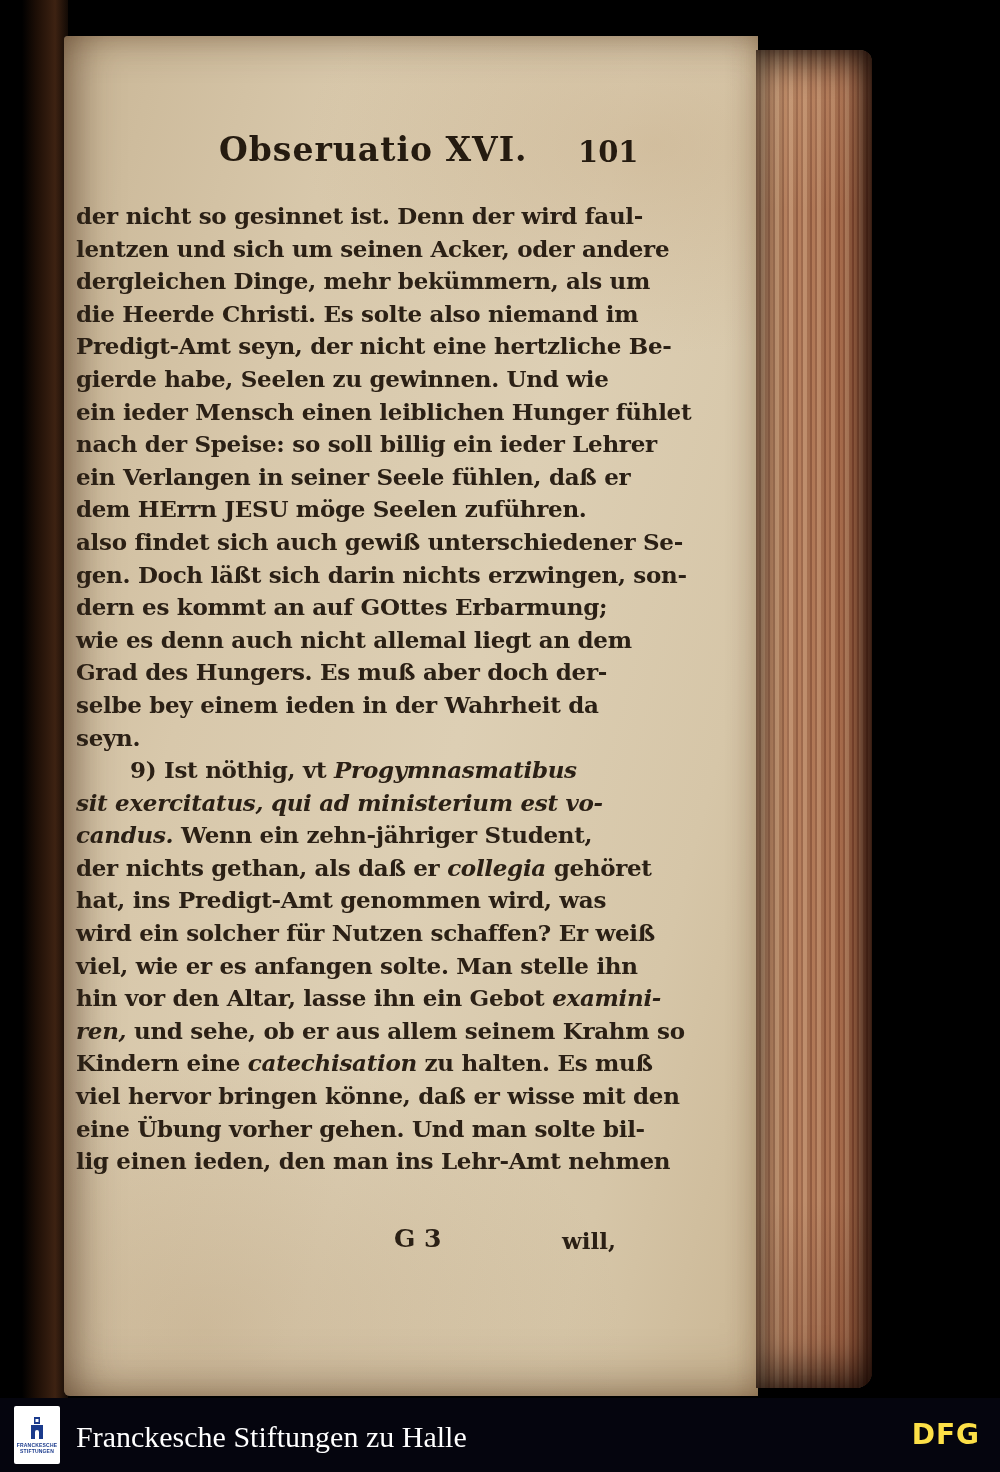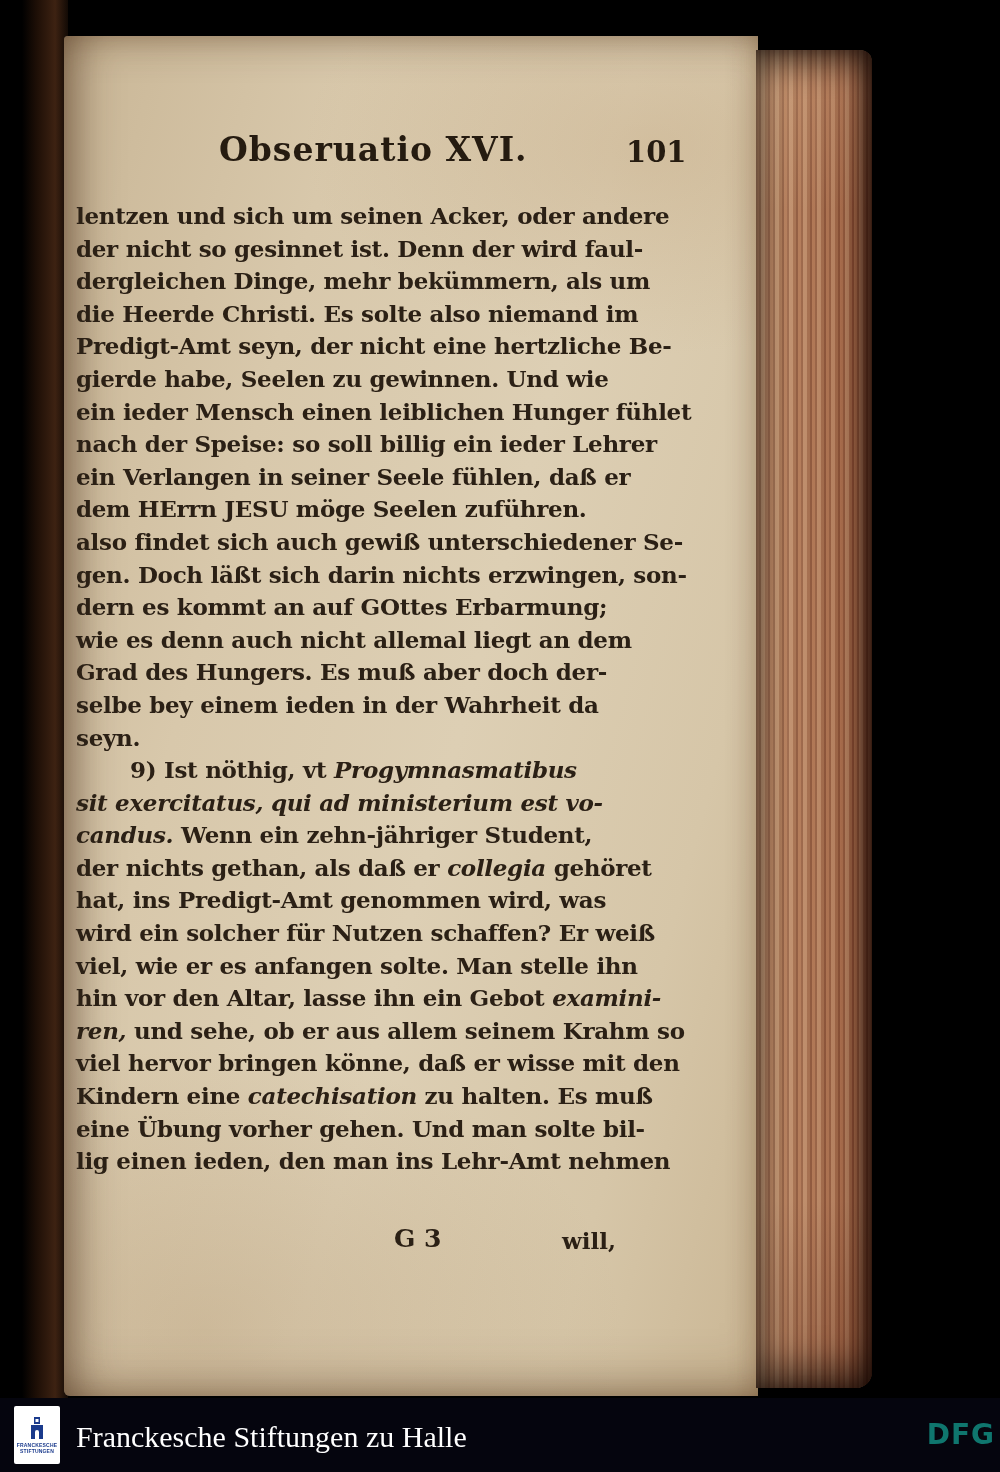--- a/index.html
+++ b/index.html
@@ -21,21 +21,21 @@
           box-shadow:
             inset 28px 0 45px -18px rgba(55,28,10,.50),
             inset -14px 0 30px -14px rgba(95,55,22,.30),
             inset 0 -34px 55px -28px rgba(80,48,18,.40),
             inset 0 26px 45px -26px rgba(80,48,18,.30);
           border-radius:4px 0 0 6px;
           color:#2b2015; }
 
   .running-title { position:absolute; left:155px; top:94px; font-size:33px; font-weight:700;
                    letter-spacing:1px; color:#251b10; }
-  .page-number  { position:absolute; left:514px; top:99px; font-size:29px; font-weight:700; color:#251b10;margin-left:48px; }
+  .page-number  { position:absolute; left:514px; top:99px; font-size:29px; font-weight:700; color:#251b10; }
 
   .body-text { position:absolute; left:12px; top:164px; width:580px;
                font-size:23px; font-weight:700; line-height:32.6px;
                letter-spacing:-0.3px; color:#2b2015; }
   .body-text .line { white-space:nowrap; }
   .body-text .line.indent { text-indent:54px; }
   .body-text .antiqua { font-style:italic; font-weight:600; }
 
   .signature { position:absolute; left:286px; top:1188px; font-size:25px; font-weight:700;margin-left:44px; }
   .catchword { position:absolute; left:498px; top:1191px; font-size:23px; font-weight:700; }
@@ -53,37 +53,37 @@
   .bottombar { position:absolute; left:0; bottom:0; width:1000px; height:74px;
                background:#05050e; }
   .logo-box { position:absolute; left:14px; top:8px; width:46px; height:58px;
               background:#fff; border-radius:2px; display:flex; flex-direction:column;
               align-items:center; justify-content:center; gap:2px; }
   .logo-icon { width:20px; height:24px; }
   .logo-text { font-family:"Liberation Sans", sans-serif; font-size:5px; line-height:6px;
                color:#1a3a8c; text-align:center; letter-spacing:.2px; font-weight:700; }
   .institution { position:absolute; left:76px; top:22px; color:#fff;
                  font-family:"Liberation Serif", serif; font-size:30px; }
-  .dfg { position:absolute; right:5px; top:20px; color:#0f766e;
+  .dfg { position:absolute; right:20px; top:20px; color:#fde047;
          font-family:"DejaVu Sans", sans-serif; font-size:28px; font-weight:700; letter-spacing:1px; }
 </style>
 </head>
 <body>
 
 <div class="stage">
 
   <div class="spine"></div>
 
   <div class="page">
     <div class="running-title">Obseruatio XVI.</div>
     <div class="page-number">101</div>
 
     <div class="body-text">
+        <div class="line"><span>der nicht so gesinnet ist.  Denn der wird faul-</span></div>
         <div class="line"><span>lentzen und sich um seinen Acker, oder andere</span></div>
-        <div class="line"><span>der nicht so gesinnet ist.  Denn der wird faul-</span></div>
         <div class="line"><span>dergleichen Dinge, mehr bekümmern, als um</span></div>
         <div class="line"><span>die Heerde Christi.  Es solte also niemand im</span></div>
         <div class="line"><span>Predigt-Amt seyn, der nicht eine hertzliche Be-</span></div>
         <div class="line"><span>gierde habe, Seelen zu gewinnen.  Und wie</span></div>
         <div class="line"><span>ein ieder Mensch einen leiblichen Hunger fühlet</span></div>
         <div class="line"><span>nach der Speise: so soll billig ein ieder Lehrer</span></div>
         <div class="line"><span>ein Verlangen in seiner Seele fühlen, daß er</span></div>
         <div class="line"><span>dem HErrn JESU möge Seelen zuführen.</span></div>
         <div class="line"><span>also findet sich auch gewiß unterschiedener Se-</span></div>
         <div class="line"><span>gen. Doch läßt sich darin nichts erzwingen, son-</span></div>
@@ -94,22 +94,22 @@
         <div class="line"><span>seyn.</span></div>
         <div class="line indent"><span>9) Ist nöthig, vt </span><span class="antiqua">Progymnasmatibus</span></div>
         <div class="line"><span class="antiqua">sit exercitatus, qui ad ministerium est vo-</span></div>
         <div class="line"><span class="antiqua">candus.</span><span>  Wenn ein zehn-jähriger Student,</span></div>
         <div class="line"><span>der nichts gethan, als daß er </span><span class="antiqua">collegia</span><span> gehöret</span></div>
         <div class="line"><span>hat, ins Predigt-Amt genommen wird, was</span></div>
         <div class="line"><span>wird ein solcher für Nutzen schaffen? Er weiß</span></div>
         <div class="line"><span>viel, wie er es anfangen solte.  Man stelle ihn</span></div>
         <div class="line"><span>hin vor den Altar, lasse ihn ein Gebot </span><span class="antiqua">examini-</span></div>
         <div class="line"><span class="antiqua">ren,</span><span> und sehe, ob er aus allem seinem Krahm so</span></div>
+        <div class="line"><span>Kindern eine </span><span class="antiqua">catechisation</span><span> zu halten.  Es muß</span></div>
         <div class="line"><span>viel hervor bringen könne, daß er wisse mit den</span></div>
-        <div class="line"><span>Kindern eine </span><span class="antiqua">catechisation</span><span> zu halten.  Es muß</span></div>
         <div class="line"><span>eine Übung vorher gehen.  Und man solte bil-</span></div>
         <div class="line"><span>lig einen ieden, den man ins Lehr-Amt nehmen</span></div>
       </div>
 
     <div class="signature">G 3</div>
     <div class="catchword">will,</div>
   </div>
 
   <div class="fore-edge"></div>
 

